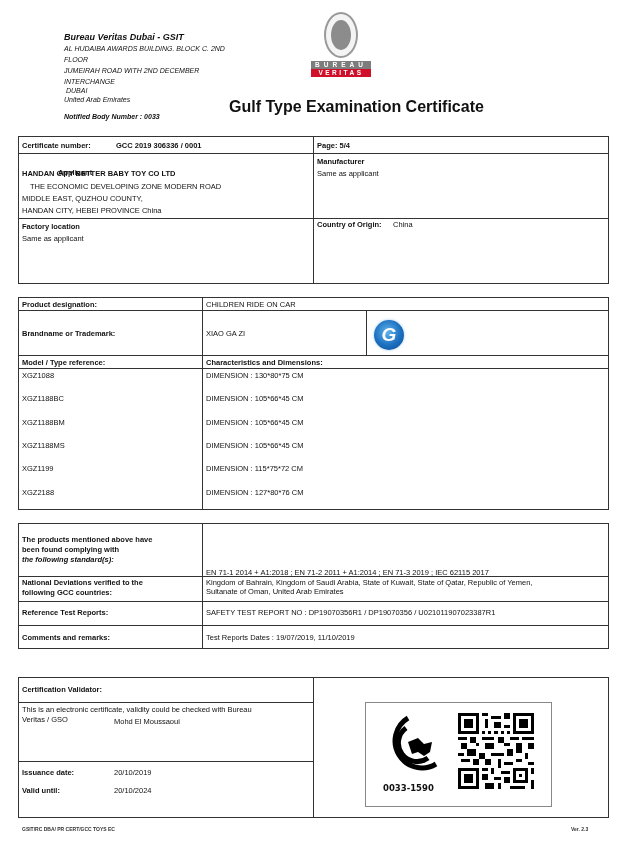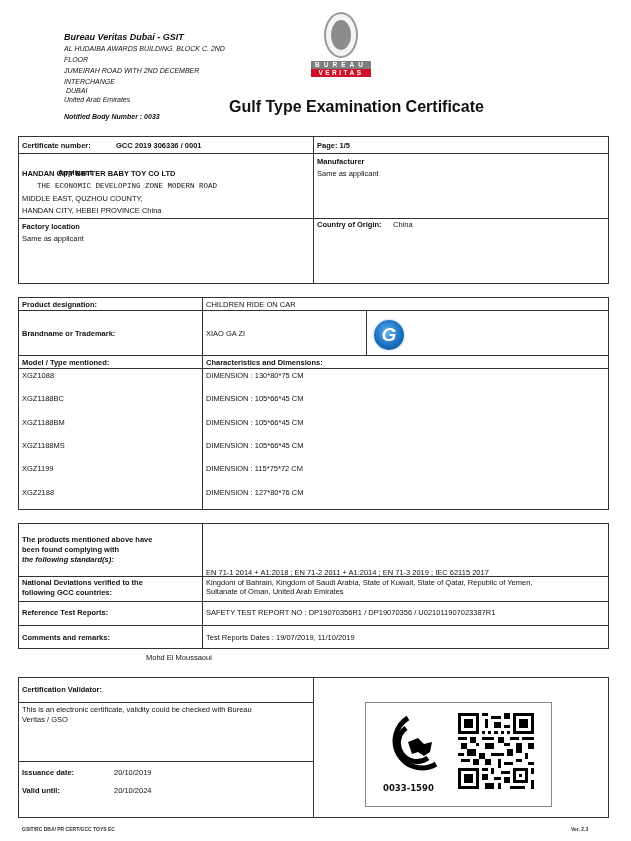--- a/index.html
+++ b/index.html
@@ -55,25 +55,25 @@
 
 <div class="abs title">Gulf Type Examination Certificate</div>
 
 <div class="box" style="left:18px;top:136px;width:591px;height:148px;"></div>
 <div class="hl" style="left:18px;top:153px;width:591px;"></div>
 <div class="hl" style="left:18px;top:218px;width:591px;"></div>
 <div class="vl" style="left:313px;top:136px;height:148px;"></div>
 
 <div class="t b" style="left:22px;top:140px;">Certificate number:</div>
 <div class="t b" style="left:116px;top:140px;">GCC 2019 306336 / 0001</div>
-<div class="t b" style="left:317px;top:140px;">Page: 1/5</div>
+<div class="t b" style="left:317px;top:140px;">Page: 5/4</div>
 
 <div class="t b" style="left:22px;top:167px;margin-left:36px;">Applicant</div>
 <div class="t" style="left:22px;top:168px;font-weight:bold;">HANDAN CITY BETTER BABY TOY CO LTD</div>
-<div class="t" style="left:37px;top:181px;font-family:Liberation Mono, monospace;">THE ECONOMIC DEVELOPING ZONE MODERN ROAD</div>
+<div class="t" style="left:30px;top:181px;">THE ECONOMIC DEVELOPING ZONE MODERN ROAD</div>
 <div class="t" style="left:22px;top:193px;">MIDDLE EAST, QUZHOU COUNTY,</div>
 <div class="t" style="left:22px;top:205px;">HANDAN CITY, HEBEI PROVINCE China</div>
 
 <div class="t b" style="left:317px;top:156px;">Manufacturer</div>
 <div class="t" style="left:317px;top:168px;">Same as applicant</div>
 
 <div class="t b" style="left:22px;top:221px;">Factory location</div>
 <div class="t" style="left:22px;top:233px;">Same as applicant</div>
 
 <div class="t b" style="left:317px;top:219px;">Country of Origin:</div>
@@ -88,21 +88,21 @@
 
 <div class="t b" style="left:22px;top:299px;">Product designation:</div>
 <div class="t" style="left:206px;top:299px;">CHILDREN RIDE ON CAR</div>
 
 <div class="t b" style="left:22px;top:328px;">Brandname or Trademark:</div>
 <div class="t" style="left:206px;top:328px;">XIAO GA ZI</div>
 <div class="g-logo">
     <span>G</span>
   </div>
 
-<div class="t b" style="left:22px;top:357px;">Model / Type mentioned:</div>
+<div class="t b" style="left:22px;top:357px;">Model / Type reference:</div>
 <div class="t b" style="left:206px;top:357px;">Characteristics and Dimensions:</div>
 
 <div class="t" style="left:22px;top:370px;">XGZ1088</div>
 <div class="t" style="left:206px;top:370px;">DIMENSION : 130*80*75 CM</div>
 <div class="t" style="left:22px;top:393px;">XGZ1188BC</div>
 <div class="t" style="left:206px;top:393px;">DIMENSION : 105*66*45 CM</div>
 <div class="t" style="left:22px;top:417px;">XGZ1188BM</div>
 <div class="t" style="left:206px;top:417px;">DIMENSION : 105*66*45 CM</div>
 <div class="t" style="left:22px;top:440px;">XGZ1188MS</div>
 <div class="t" style="left:206px;top:440px;">DIMENSION : 105*66*45 CM</div>
@@ -132,21 +132,21 @@
 
 <div class="t b" style="left:22px;top:632px;">Comments and remarks:</div>
 <div class="t" style="left:206px;top:632px;">Test Reports Dates : 19/07/2019, 11/10/2019</div>
 
 <div class="box" style="left:18px;top:677px;width:591px;height:141px;"></div>
 <div class="hl" style="left:18px;top:702px;width:296px;"></div>
 <div class="hl" style="left:18px;top:761px;width:296px;"></div>
 <div class="vl" style="left:313px;top:677px;height:141px;"></div>
 
 <div class="t b" style="left:22px;top:684px;">Certification Validator:</div>
-<div class="t" style="left:114px;top:652px;margin-left:32px;">Mohd El Moussaoui</div>
+<div class="t" style="left:114px;top:716px;">Mohd El Moussaoui</div>
 
 <div class="t" style="left:22px;top:705px;line-height:10px;">This is an electronic certificate, validity could be checked with Bureau</div>
 <div class="t" style="left:22px;top:715px;line-height:10px;">Veritas / GSO</div>
 
 <div class="t b" style="left:22px;top:767px;">Issuance date:</div>
 <div class="t" style="left:114px;top:767px;">20/10/2019</div>
 <div class="t b" style="left:22px;top:785px;">Valid until:</div>
 <div class="t" style="left:114px;top:785px;">20/10/2024</div>
 
 <div class="qr-panel"></div>

